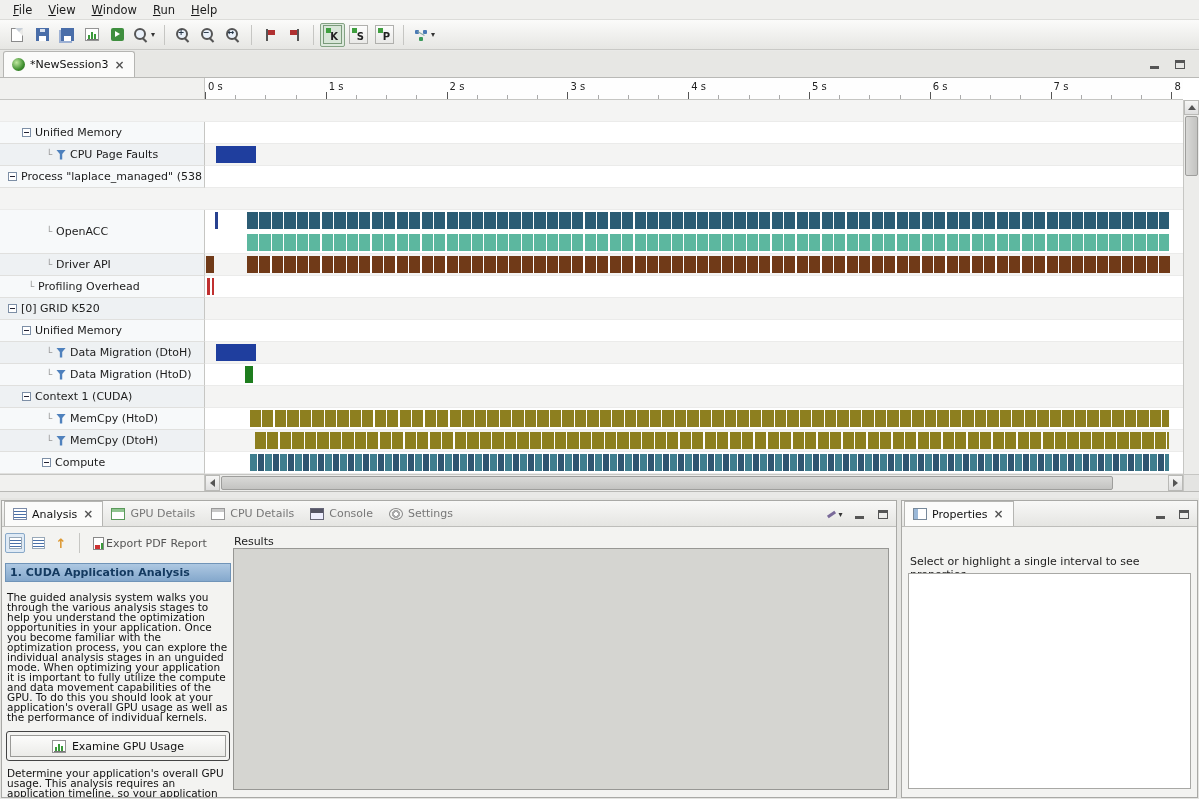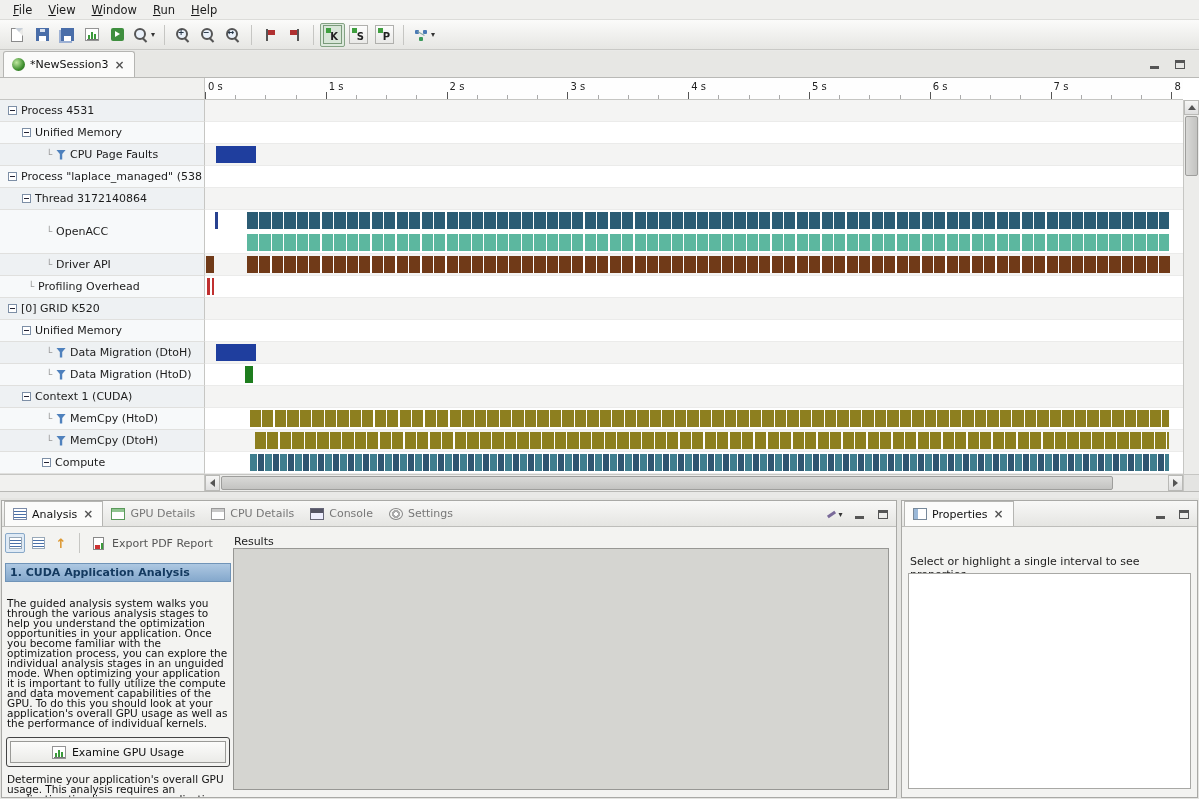--- a/index.html
+++ b/index.html
@@ -112,24 +112,24 @@
   .pencil{width:12px;height:12px;position:relative;}
   .pencil::before{content:"";position:absolute;left:2px;top:5px;width:9px;height:3px;background:#7a6a9a;transform:rotate(-35deg);}
 
   .an-content{position:absolute;left:0;top:26px;right:0;bottom:0;overflow:hidden;}
   .an-left{position:absolute;left:3px;top:2px;width:226px;bottom:0;overflow:hidden;}
   .an-toolbar{height:28px;display:flex;align-items:center;gap:3px;}
   .an-ic{width:20px;height:20px;display:inline-flex;align-items:center;justify-content:center;border:1px solid transparent;border-radius:2px;}
   .an-ic.sel{border-color:#88a8c8;background:#dfeaf5;}
   .ic-list{width:13px;height:12px;border:1px solid #98a8b8;background:linear-gradient(to bottom,transparent 2px,#4a70a8 2px 3px,transparent 3px 5px,#4a70a8 5px 6px,transparent 6px 8px,#4a70a8 8px 9px,transparent 9px),#fff;}
   .up-arrow{font-size:13px;font-weight:bold;color:#dd9933;}
-  .export-btn{display:inline-flex;align-items:center;gap:8px;border:1px solid transparent;background:transparent;font-family:inherit;font-size:11px;color:#555;padding:2px 4px;}
+  .export-btn{display:inline-flex;align-items:center;gap:2px;border:1px solid transparent;background:transparent;font-family:inherit;font-size:11px;color:#555;padding:2px 4px;}
   .pdf-icon{width:11px;height:13px;border:1px solid #888;background:linear-gradient(#c33,#c33) 1px 7px/5px 5px no-repeat,linear-gradient(#3a9a3a,#3a9a3a) 7px 5px/2px 7px no-repeat,#fff;}
   .guide-header{margin-top:6px;height:19px;background:linear-gradient(#aec8e2,#84a8cc);border:1px solid #7094b8;color:#143a60;font-weight:bold;font-size:11px;line-height:17px;padding-left:4px;}
-  .guide-body{margin-top:16px;font-size:10.5px;line-height:10px;color:#111;padding:0 2px;}
+  .guide-body{margin-top:10px;font-size:10.5px;line-height:10px;color:#111;padding:0 2px;}
   .examine-wrap{border:1px solid #444;border-radius:3px;padding:3px;margin:9px 1px 0;}
   .examine-btn{width:100%;height:22px;border:1px solid #9a9a97;background:linear-gradient(#fcfcfb,#ebebе8);background:linear-gradient(#fcfcfb,#ebebe8);display:flex;align-items:center;justify-content:center;gap:6px;font-family:inherit;font-size:11px;color:#111;}
   .guide-footer{margin-top:7px;font-size:10.5px;line-height:10px;color:#111;padding:0 2px;}
   .results-caption{position:absolute;left:232px;top:8px;font-size:11px;color:#222;}
   .results-box{position:absolute;left:231px;top:21px;right:7px;bottom:7px;background:#d5d5d1;border:1px solid #979794;}
 
   .prop-content{position:absolute;left:0;top:26px;right:0;bottom:0;}
   .prop-hint{position:absolute;left:8px;top:28px;right:8px;font-size:11px;color:#222;}
   .prop-box{position:absolute;left:6px;top:46px;right:6px;bottom:8px;background:#fff;border:1px solid #a8a8a5;}
 </style>
@@ -263,24 +263,20 @@
         <span class="ruler-label" style="left: 244.6px;">2 s</span>
         <span class="ruler-label" style="left: 365.4px;">3 s</span>
         <span class="ruler-label" style="left: 486.2px;">4 s</span>
         <span class="ruler-label" style="left: 607px;">5 s</span>
         <span class="ruler-label" style="left: 727.8px;">6 s</span>
         <span class="ruler-label" style="left: 848.6px;">7 s</span>
         <span class="ruler-label" style="left: 969.4px;">8</span>
       </div>
     <div class="rows">
         <div class="tl-row" style="height: 22px;">
-          <div class="tl-label alt" style="padding-left: 8px;">
-            <span class="minus-box"></span>
-            <span class="tl-text">Process 4531</span>
-          </div>
           <div class="tl-track alt">
             <div class="tl-lane"></div>
           </div>
         </div>
         <div class="tl-row" style="height: 22px;">
           <div class="tl-label" style="padding-left: 22px;">
             <span class="minus-box"></span>
             <span class="tl-text">Unified Memory</span>
           </div>
           <div class="tl-track">
@@ -302,24 +298,20 @@
         <div class="tl-row" style="height: 22px;">
           <div class="tl-label" style="padding-left: 8px;">
             <span class="minus-box"></span>
             <span class="tl-text">Process "laplace_managed" (538</span>
           </div>
           <div class="tl-track">
             <div class="tl-lane"></div>
           </div>
         </div>
         <div class="tl-row" style="height: 22px;">
-          <div class="tl-label alt" style="padding-left: 22px;">
-            <span class="minus-box"></span>
-            <span class="tl-text">Thread 3172140864</span>
-          </div>
           <div class="tl-track alt">
             <div class="tl-lane"></div>
           </div>
         </div>
         <div class="tl-row" style="height: 44px;">
           <div class="tl-label" style="padding-left: 46px;">
             <span class="corner">└</span>
             <span class="tl-text">OpenACC</span>
           </div>
           <div class="tl-track">

